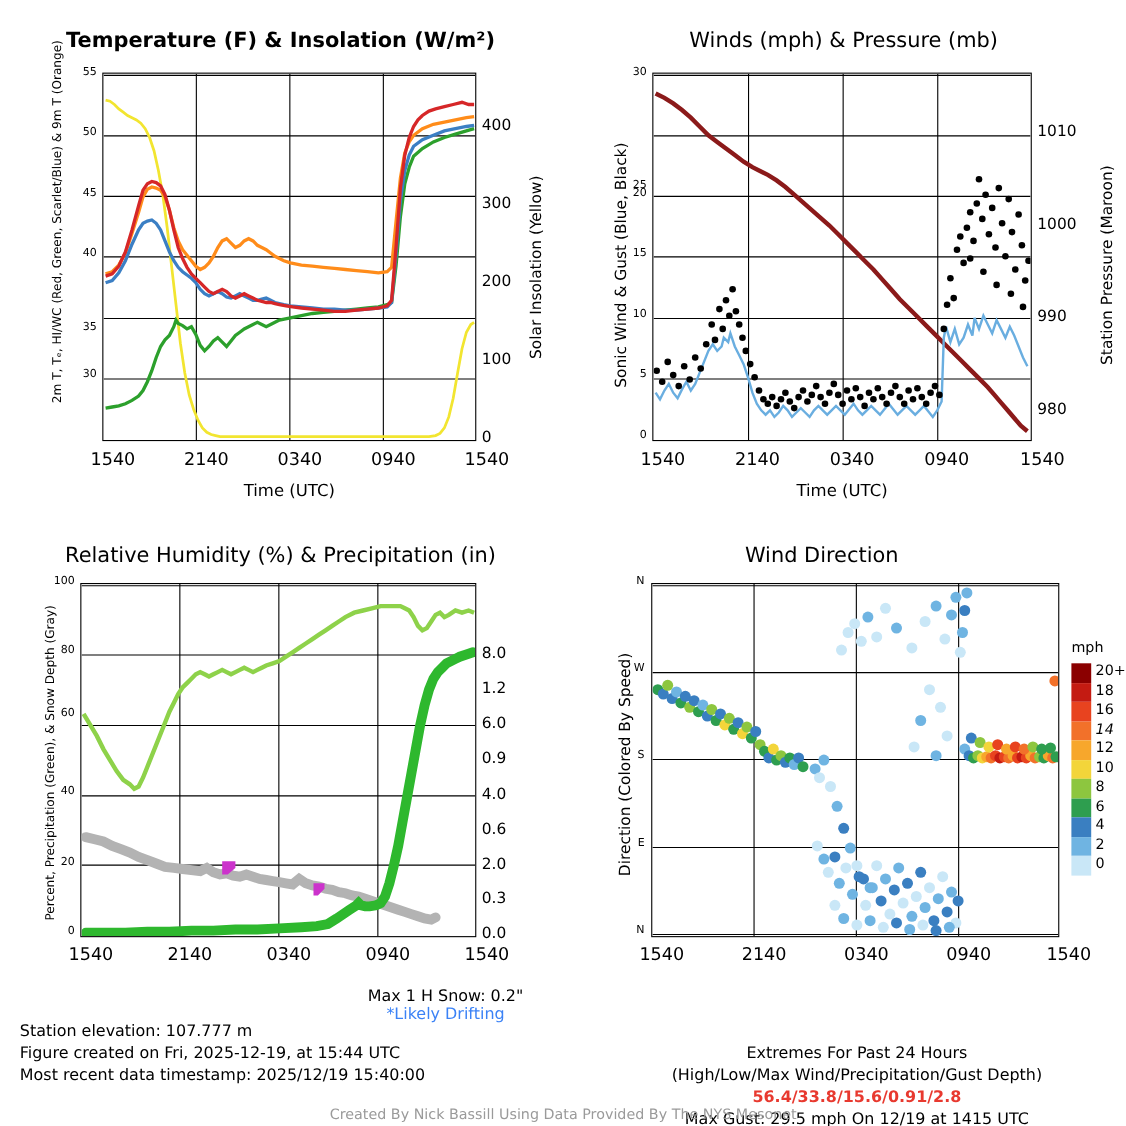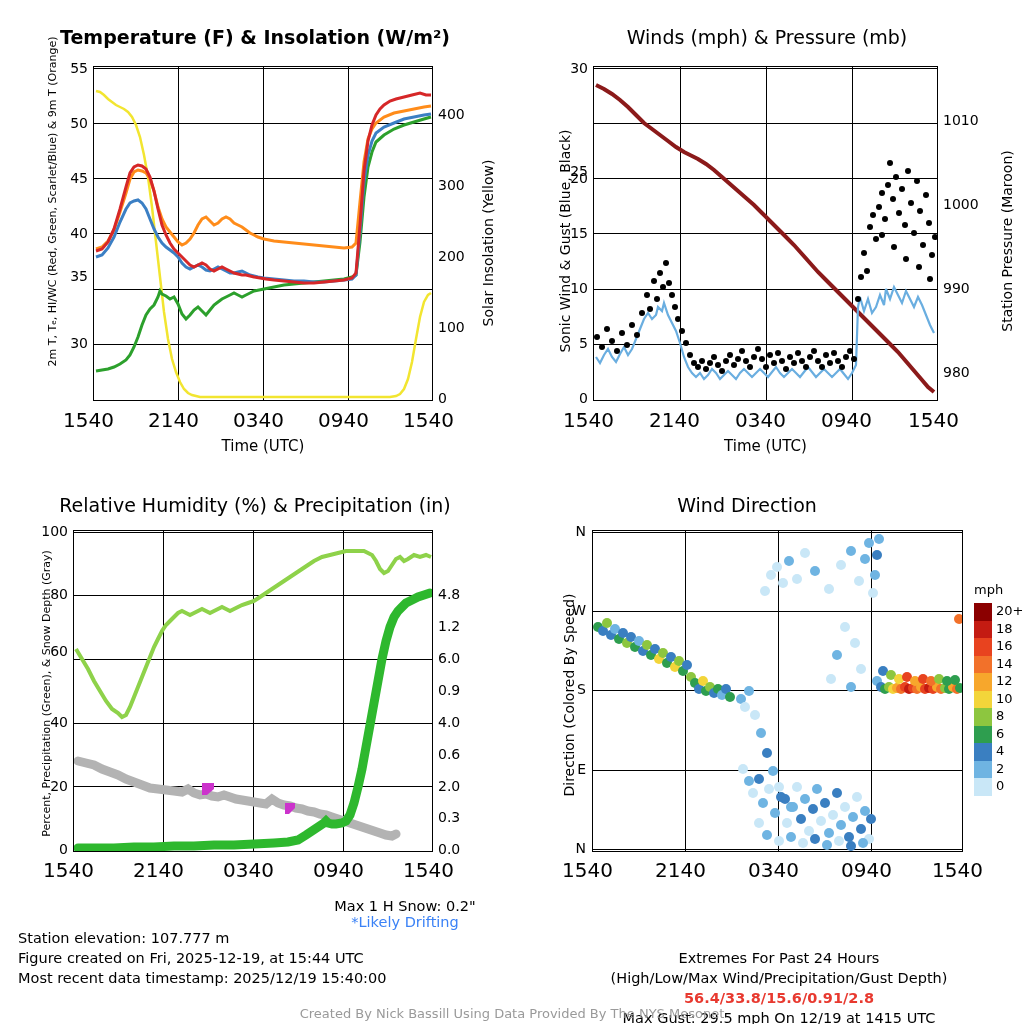--- a/index.html
+++ b/index.html
@@ -39,27 +39,27 @@
   }
   .plotbox {
     position: absolute;
     border: 1px solid #000;
     box-sizing: border-box;
     overflow: hidden;
     background: #fff;
   }
   .tick-x {
     position: absolute;
-    font-size: 20px;
-    text-align: left;
+    font-size: 16px;
+    text-align: right;
     width: 60px;
   }
   .tick-y {
     position: absolute;
-    font-size: 14px;
+    font-size: 10px;
     text-align: right;
     width: 46px;
   }
   .tick-y-right {
     position: absolute;
     font-size: 14px;
     text-align: left;
     width: 52px;
   }
   .footer-left {
@@ -144,21 +144,21 @@
   </div>
 
   <div class="tick-x" style="left:63px;top:408px;">1540</div>
   <div class="tick-x" style="left:148px;top:408px;">2140</div>
   <div class="tick-x" style="left:233px;top:408px;">0340</div>
   <div class="tick-x" style="left:318px;top:408px;">0940</div>
   <div class="tick-x" style="left:403px;top:408px;">1540</div>
   <div class="axis-label" style="position:absolute;left:93px;top:437px;width:340px;">Time (UTC)</div>
 
   <div class="tick-y" style="left:42px;top:335px;">30</div>
-  <div class="tick-y" style="left:42px;top:268px;">35</div>
+  <div class="tick-y" style="left:42px;top:292px;">35</div>
   <div class="tick-y" style="left:42px;top:225px;">40</div>
   <div class="tick-y" style="left:42px;top:170px;">45</div>
   <div class="tick-y" style="left:42px;top:115px;">50</div>
   <div class="tick-y" style="left:42px;top:60px;">55</div>
 
   <div class="tick-y-right" style="left:438px;top:390px;">0</div>
   <div class="tick-y-right" style="left:438px;top:319px;">100</div>
   <div class="tick-y-right" style="left:438px;top:248px;">200</div>
   <div class="tick-y-right" style="left:438px;top:177px;">300</div>
   <div class="tick-y-right" style="left:438px;top:106px;">400</div>
@@ -350,21 +350,21 @@
   <div class="tick-y" style="left:22px;top:306px;">20</div>
   <div class="tick-y" style="left:22px;top:242px;">40</div>
   <div class="tick-y" style="left:22px;top:171px;">60</div>
   <div class="tick-y" style="left:22px;top:114px;">80</div>
   <div class="tick-y" style="left:22px;top:51px;">100</div>
 
   <div class="tick-y-right" style="left:438px;top:369px;">0.0</div>
   <div class="tick-y-right" style="left:438px;top:306px;">2.0</div>
   <div class="tick-y-right" style="left:438px;top:242px;">4.0</div>
   <div class="tick-y-right" style="left:438px;top:178px;">6.0</div>
-  <div class="tick-y-right" style="left:438px;top:114px;">4.8</div>
+  <div class="tick-y-right" style="left:438px;top:114px;">8.0</div>
 
   <div class="tick-y-right" style="left:438px;top:337px;">0.3</div>
   <div class="tick-y-right" style="left:438px;top:274px;">0.6</div>
   <div class="tick-y-right" style="left:438px;top:210px;">0.9</div>
   <div class="tick-y-right" style="left:438px;top:146px;">1.2</div>
 </div>
 
 <div class="panel" style="left:512px;top:472px;width:512px;height:440px;">
   <div class="title" style="position:absolute;left:20px;top:22px;width:430px;">Wind Direction</div>
   <div class="ylabel rot" style="left:-88px;top:215px;width:290px;font-size:14px;">Direction (Colored By Speed)</div>
@@ -553,21 +553,21 @@
     <span class="legend-swatch" style="background:#8dc63f;"></span>
     <span class="legend-swatch" style="background:#2e9e4f;"></span>
     <span class="legend-swatch" style="background:#3a7fc1;"></span>
     <span class="legend-swatch" style="background:#6fb4e2;"></span>
     <span class="legend-swatch" style="background:#c9e7f7;"></span>
   </div>
   <div style="position:absolute;left:462px;top:110px;font-size:13px;">mph</div>
   <div class="legend-label" style="left:484px;top:131px;">20+</div>
   <div class="legend-label" style="left:484px;top:149px;">18</div>
   <div class="legend-label" style="left:484px;top:166px;">16</div>
-  <div class="legend-label" style="left:484px;top:184px;">14</div>
+  <div class="legend-label" style="left:484px;top:184px;font-style:italic;">14</div>
   <div class="legend-label" style="left:484px;top:201px;">12</div>
   <div class="legend-label" style="left:484px;top:219px;">10</div>
   <div class="legend-label" style="left:484px;top:236px;">8</div>
   <div class="legend-label" style="left:484px;top:254px;">6</div>
   <div class="legend-label" style="left:484px;top:271px;">4</div>
   <div class="legend-label" style="left:484px;top:289px;">2</div>
   <div class="legend-label" style="left:484px;top:306px;">0</div>
 </div>
 
 <div class="snow-note" style="left:280px;top:898px;width:250px;">

